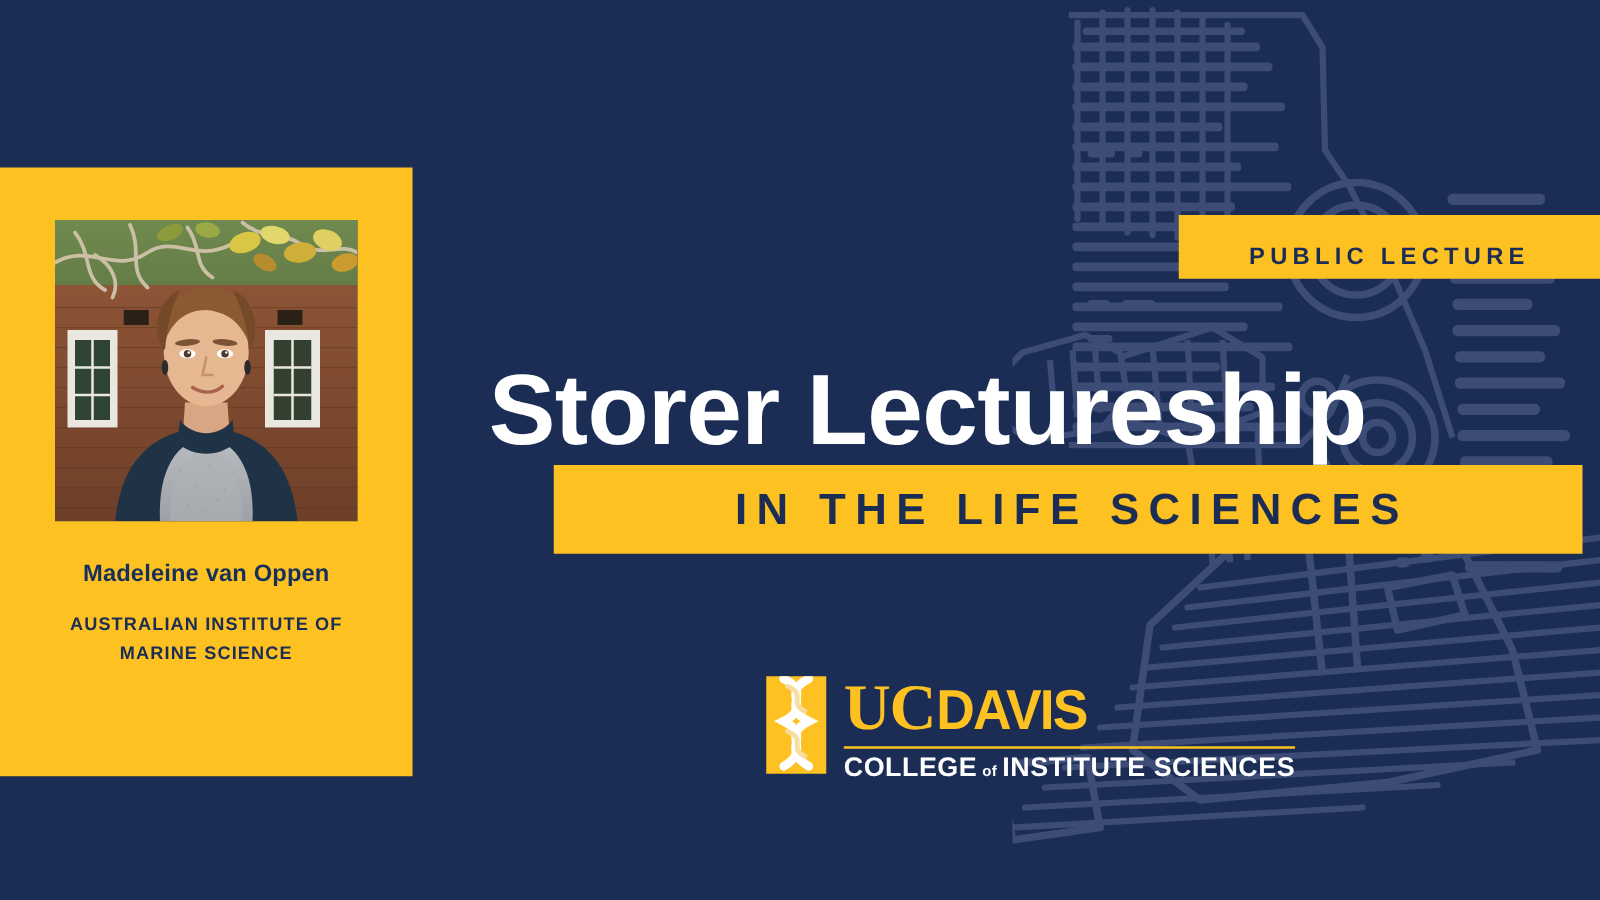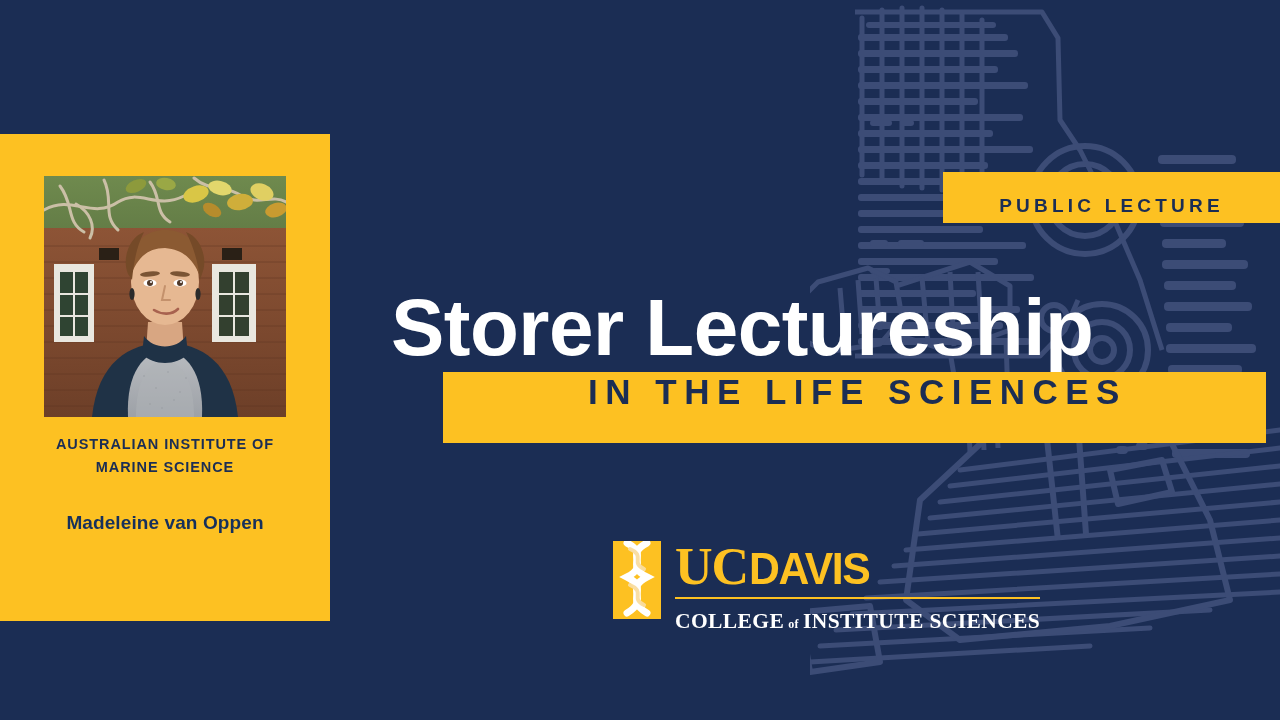--- a/index.html
+++ b/index.html
@@ -117,20 +117,21 @@
 
   
   #subtitle-bar {
     position: absolute;
     left: 443px;
     top: 372px;
     width: 823px;
     height: 71px;
     background: #fdc122;
     display: flex;
+    align-items: center;
     justify-content: center;
   }
 
   #subtitle-bar .subtitle-text {
     font-size: 35px;
     font-weight: bold;
     color: #1b2d54;
     letter-spacing: 7.5px;
     text-transform: uppercase;
     padding-left: 6px;
@@ -188,29 +189,28 @@
   }
 
   #logo-rule {
     height: 2px;
     background: #fdc122;
     width: 100%;
     margin-top: 4px;
   }
 
   #logo-bottom-row {
-    margin-top: 10px;
+    margin-top: 3px;
     font-size: 21.5px;
     font-weight: bold;
     color: #ffffff;
     letter-spacing: 0.4px;
     white-space: nowrap;
     display: flex;
     align-items: baseline;
-    font-family: Liberation Serif, serif;
   }
 
   .logo-of {
     font-size: 12px;
     font-weight: bold;
     margin: 0 4px;
   }
 </style>
 </head>
 <body>
@@ -433,22 +433,22 @@
             <circle cx="124" cy="196" r="1"></circle>
               <circle cx="136" cy="216" r="1"></circle>
             <circle cx="106" cy="228" r="1"></circle>
               <circle cx="142" cy="202" r="1"></circle>
             <circle cx="118" cy="232" r="1"></circle>
               <circle cx="130" cy="224" r="1"></circle>
           </g>
         </g>
       </svg>
     </div>
+    <div id="speaker-name">Madeleine van Oppen</div>
     <div id="speaker-affil">AUSTRALIAN INSTITUTE OF MARINE SCIENCE</div>
-    <div id="speaker-name">Madeleine van Oppen</div>
   </div>
 
   <div id="badge-public-lecture">
     <span class="badge-text">PUBLIC LECTURE</span>
   </div>
 
   <h1 id="main-title">Storer Lectureship</h1>
 
   <div id="subtitle-bar">
     <span class="subtitle-text">IN THE LIFE SCIENCES</span>

